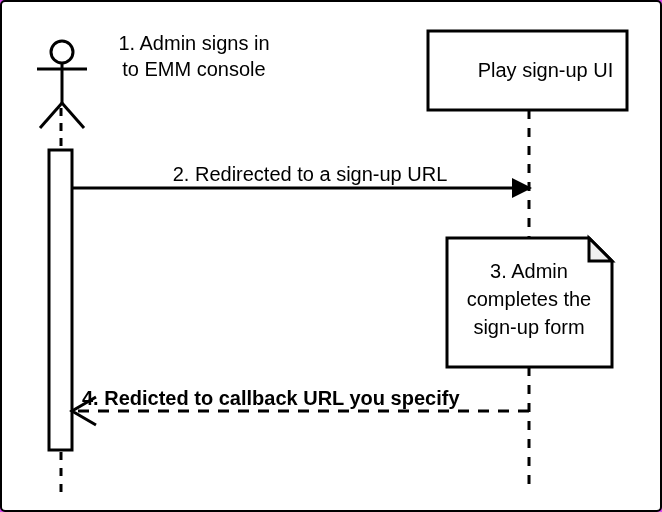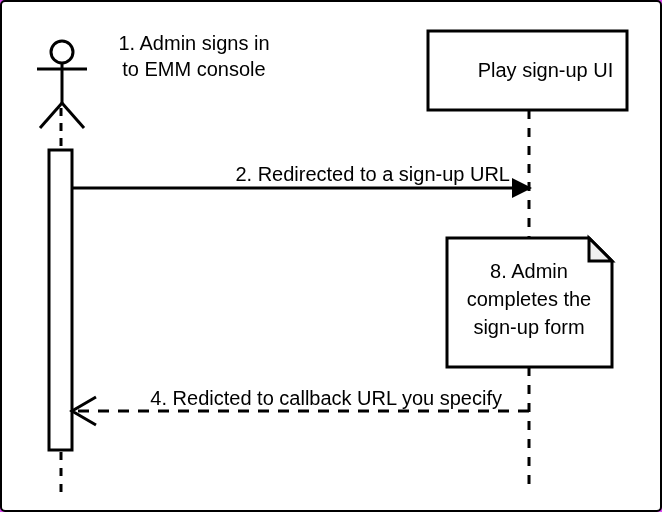--- a/index.html
+++ b/index.html
@@ -40,33 +40,34 @@
   }
   #participant-label {
     left: 428px;
     top: 57px;
     width: 235px;
   }
   #msg1-label {
     left: 110px;
     top: 161px;
     width: 400px;
-    text-align: right;
+    text-align: center;
   }
   #note-text {
     left: 450px;
     top: 257px;
     width: 158px;
     line-height: 28px;
   }
   #msg2-label {
     left: 82px;
     top: 385px;
     width: 420px;
-    text-align: right;
+    text-align: left;
+    font-weight: bold;
   }
 </style>
 </head>
 <body>
 
 <div id="canvas">
 
   <svg id="diagram-svg" viewBox="0 0 662 512" xmlns="http://www.w3.org/2000/svg">
 
     <rect x="1" y="1" width="660" height="510" rx="4" ry="4" fill="#ffffff" stroke="#000000" stroke-width="2"></rect>
@@ -106,19 +107,19 @@
     </g>
   </svg>
 
   <div class="lbl" id="actor-caption">1. Admin signs in
 to EMM console</div>
 
   <div class="lbl" id="participant-label">Play sign-up UI</div>
 
   <div class="lbl" id="msg1-label">2. Redirected to a sign-up URL</div>
 
-  <div class="lbl" id="note-text">8. Admin
+  <div class="lbl" id="note-text">3. Admin
 completes the
 sign-up form</div>
 
   <div class="lbl" id="msg2-label">4. Redicted to callback URL you specify</div>
 
 </div>
 
 </body></html>

